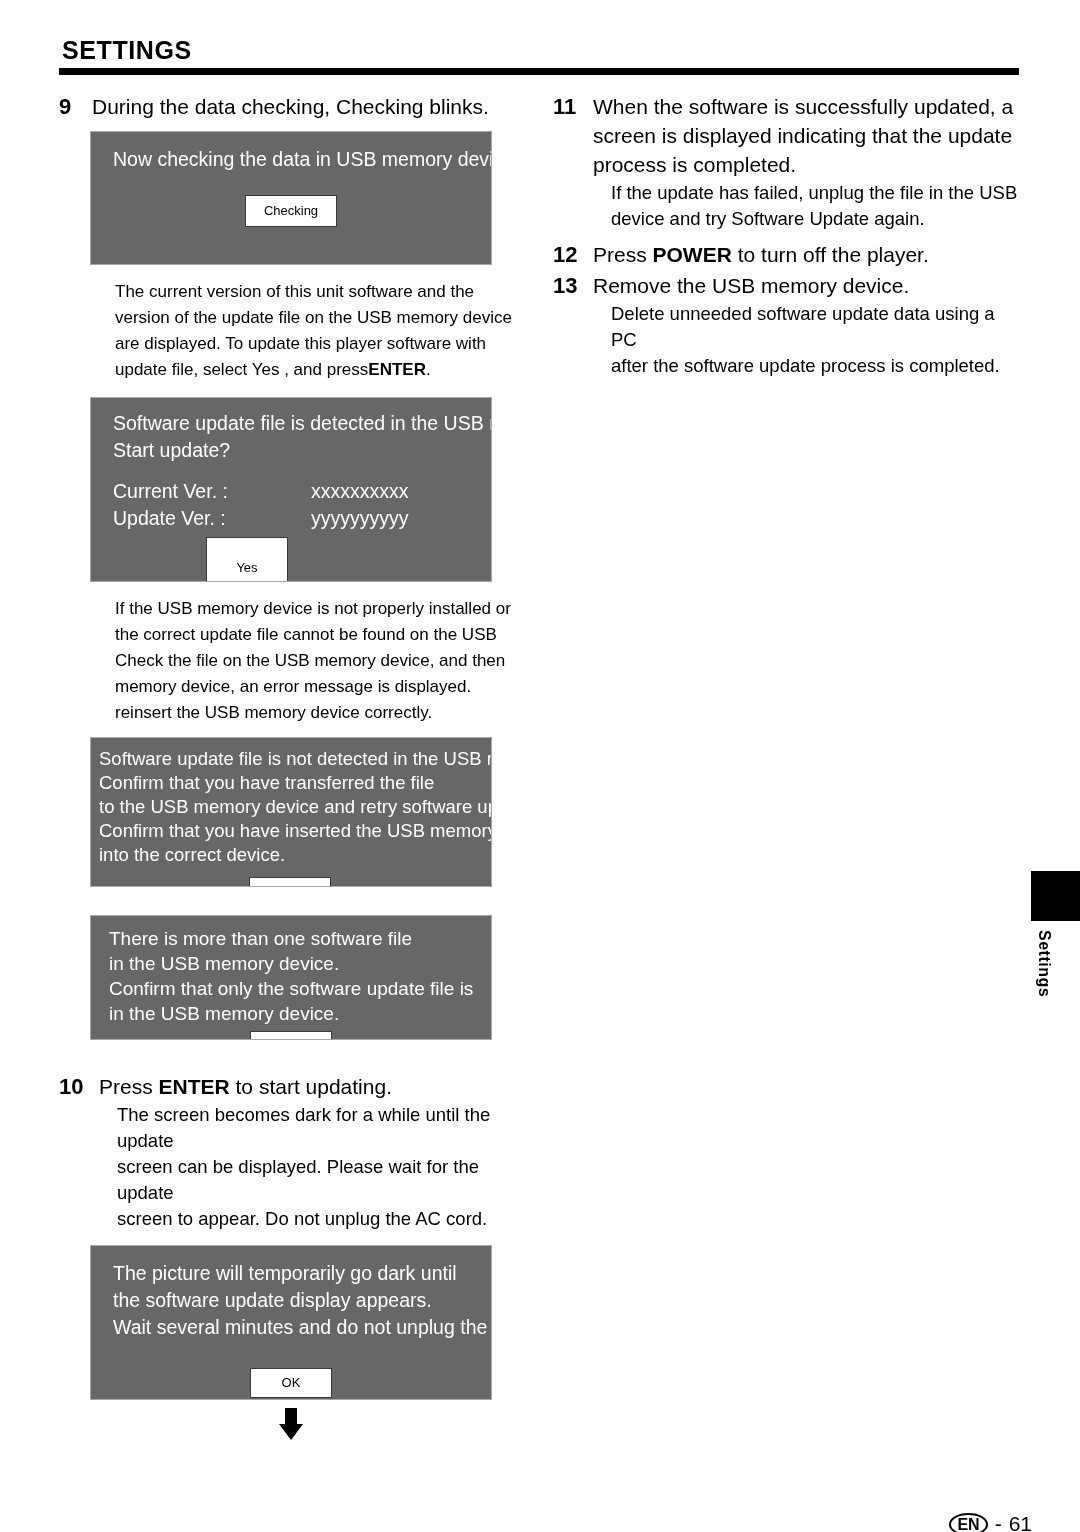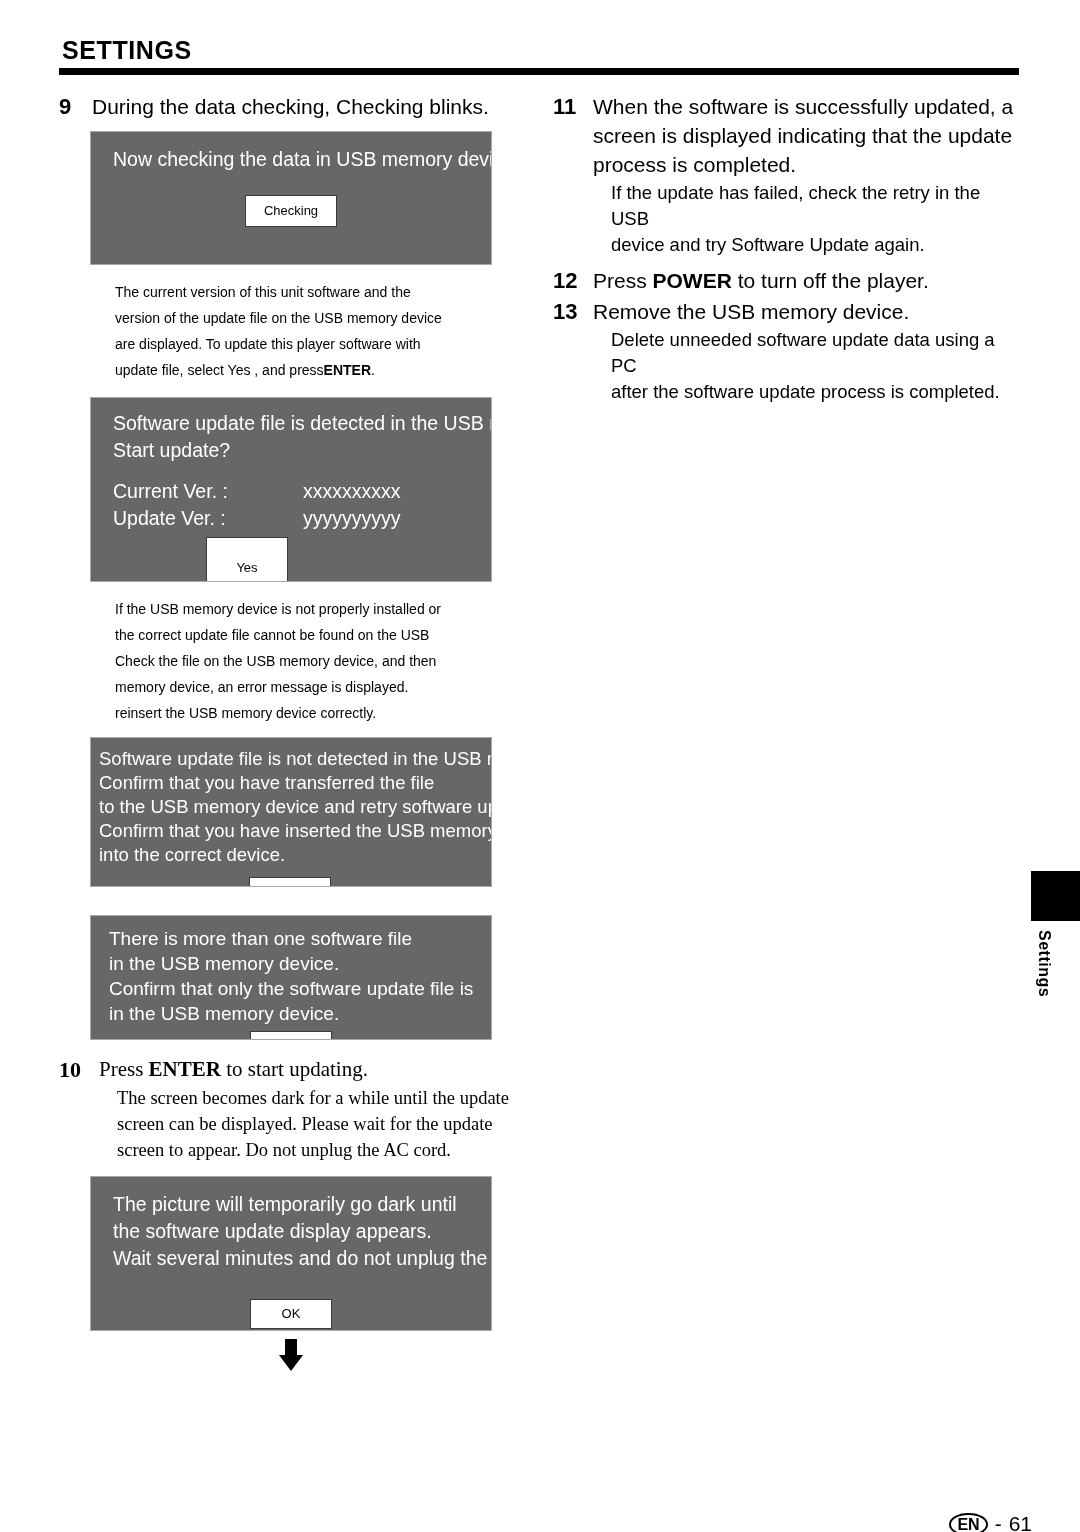--- a/index.html
+++ b/index.html
@@ -81,21 +81,21 @@
   .step-text b { font-weight: bold; }
 
   .note {
     font-size: 18.5px;
     line-height: 26px;
     margin-left: 58px;
     margin-top: 1px;
   }
 
   .body-para {
-    font-size: 14px;
+    font-size: 17px;
     line-height: 26px;
     margin-left: 56px;
     margin-top: 12px;
   }
   .body-para b { font-weight: bold; }
 
   
   .osd {
     position: relative;
     background: #676767;
@@ -129,20 +129,21 @@
     background: #bfbfbf;
   }
   .btn-center {
     text-align: center;
   }
 
   
   .ver-row {
     display: flex;
     white-space: nowrap;
+    gap: 8px;
   }
   .ver-label { width: 190px; flex: 0 0 auto; }
   .ver-val   { flex: 1 1 auto; }
 
   
   .arrow-wrap {
     text-align: center;
     margin: 8px 0 6px 0;
   }
   .arrow-dn {
@@ -295,21 +296,21 @@
         <div class="osd-line">There is more than one software file</div>
         <div class="osd-line">in the USB memory device.</div>
         <div class="osd-line">Confirm that only the software update file is</div>
         <div class="osd-line">in the USB memory device.</div>
         <div class="btn-center" style="padding-right:18px; margin-top:5px;">
           <span class="osd-btn" style="width:82px; padding:2px 2px;">OK</span>
         </div>
       </div>
     </div>
 
-    <div class="step" style="margin-top:15px;font-family:Liberation Serif, serif;">
+    <div class="step" style="margin-top:32px;">
       <div class="step-row">
         <div class="step-num wide">10</div>
         <div class="step-text"><span>Press </span><b>ENTER</b><span> to start updating.</span></div>
       </div>
       <div class="note">
         <div>The screen becomes dark for a while until the update</div>
         <div>screen can be displayed. Please wait for the update</div>
         <div>screen to appear. Do not unplug the AC cord.</div>
       </div>
     </div>
@@ -336,21 +337,21 @@
     <div class="step">
       <div class="step-row">
         <div class="step-num wide">11</div>
         <div class="step-text">
           <div>When the software is successfully updated, a</div>
           <div>screen is displayed indicating that the update</div>
           <div>process is completed.</div>
         </div>
       </div>
       <div class="note">
-        <div>If the update has failed, check the retry in the USB</div>
+        <div>If the update has failed, unplug the file in the USB</div>
         <div>device and try Software Update again.</div>
       </div>
     </div>
 
     <div class="step" style="margin-top:8px;">
       <div class="step-row">
         <div class="step-num wide">12</div>
         <div class="step-text"><span>Press </span><b>POWER</b><span> to turn off the player.</span></div>
       </div>
     </div>

